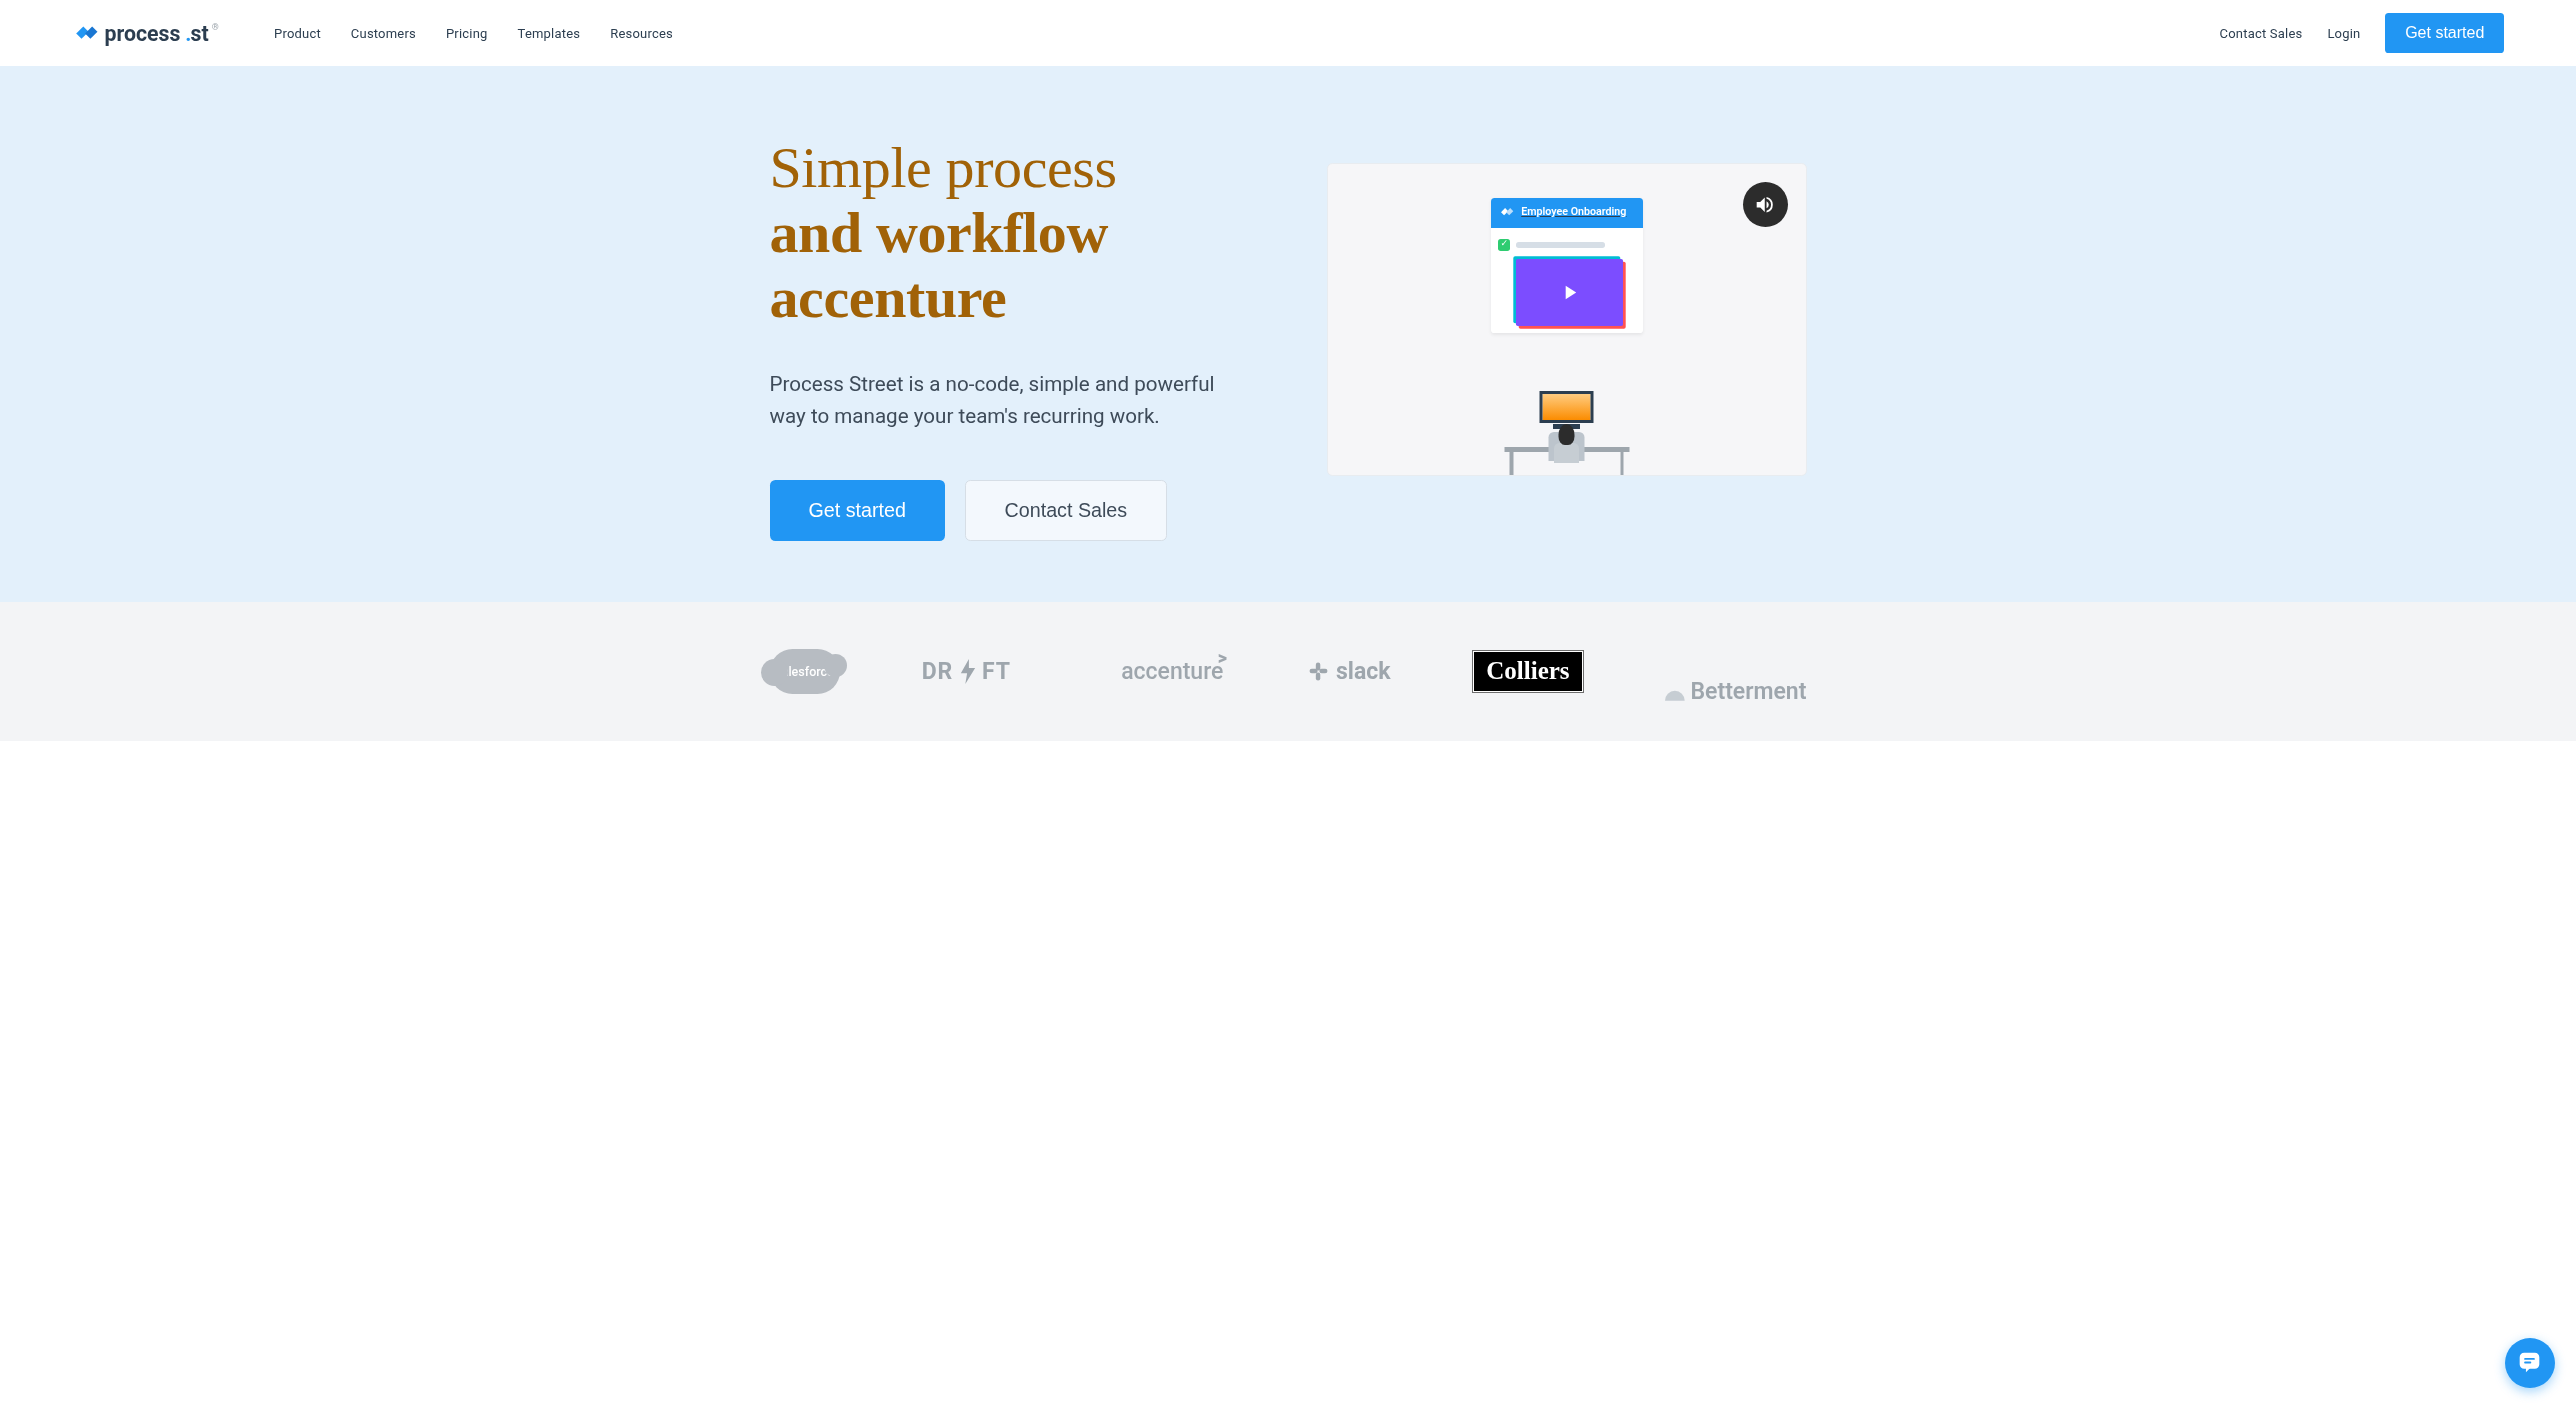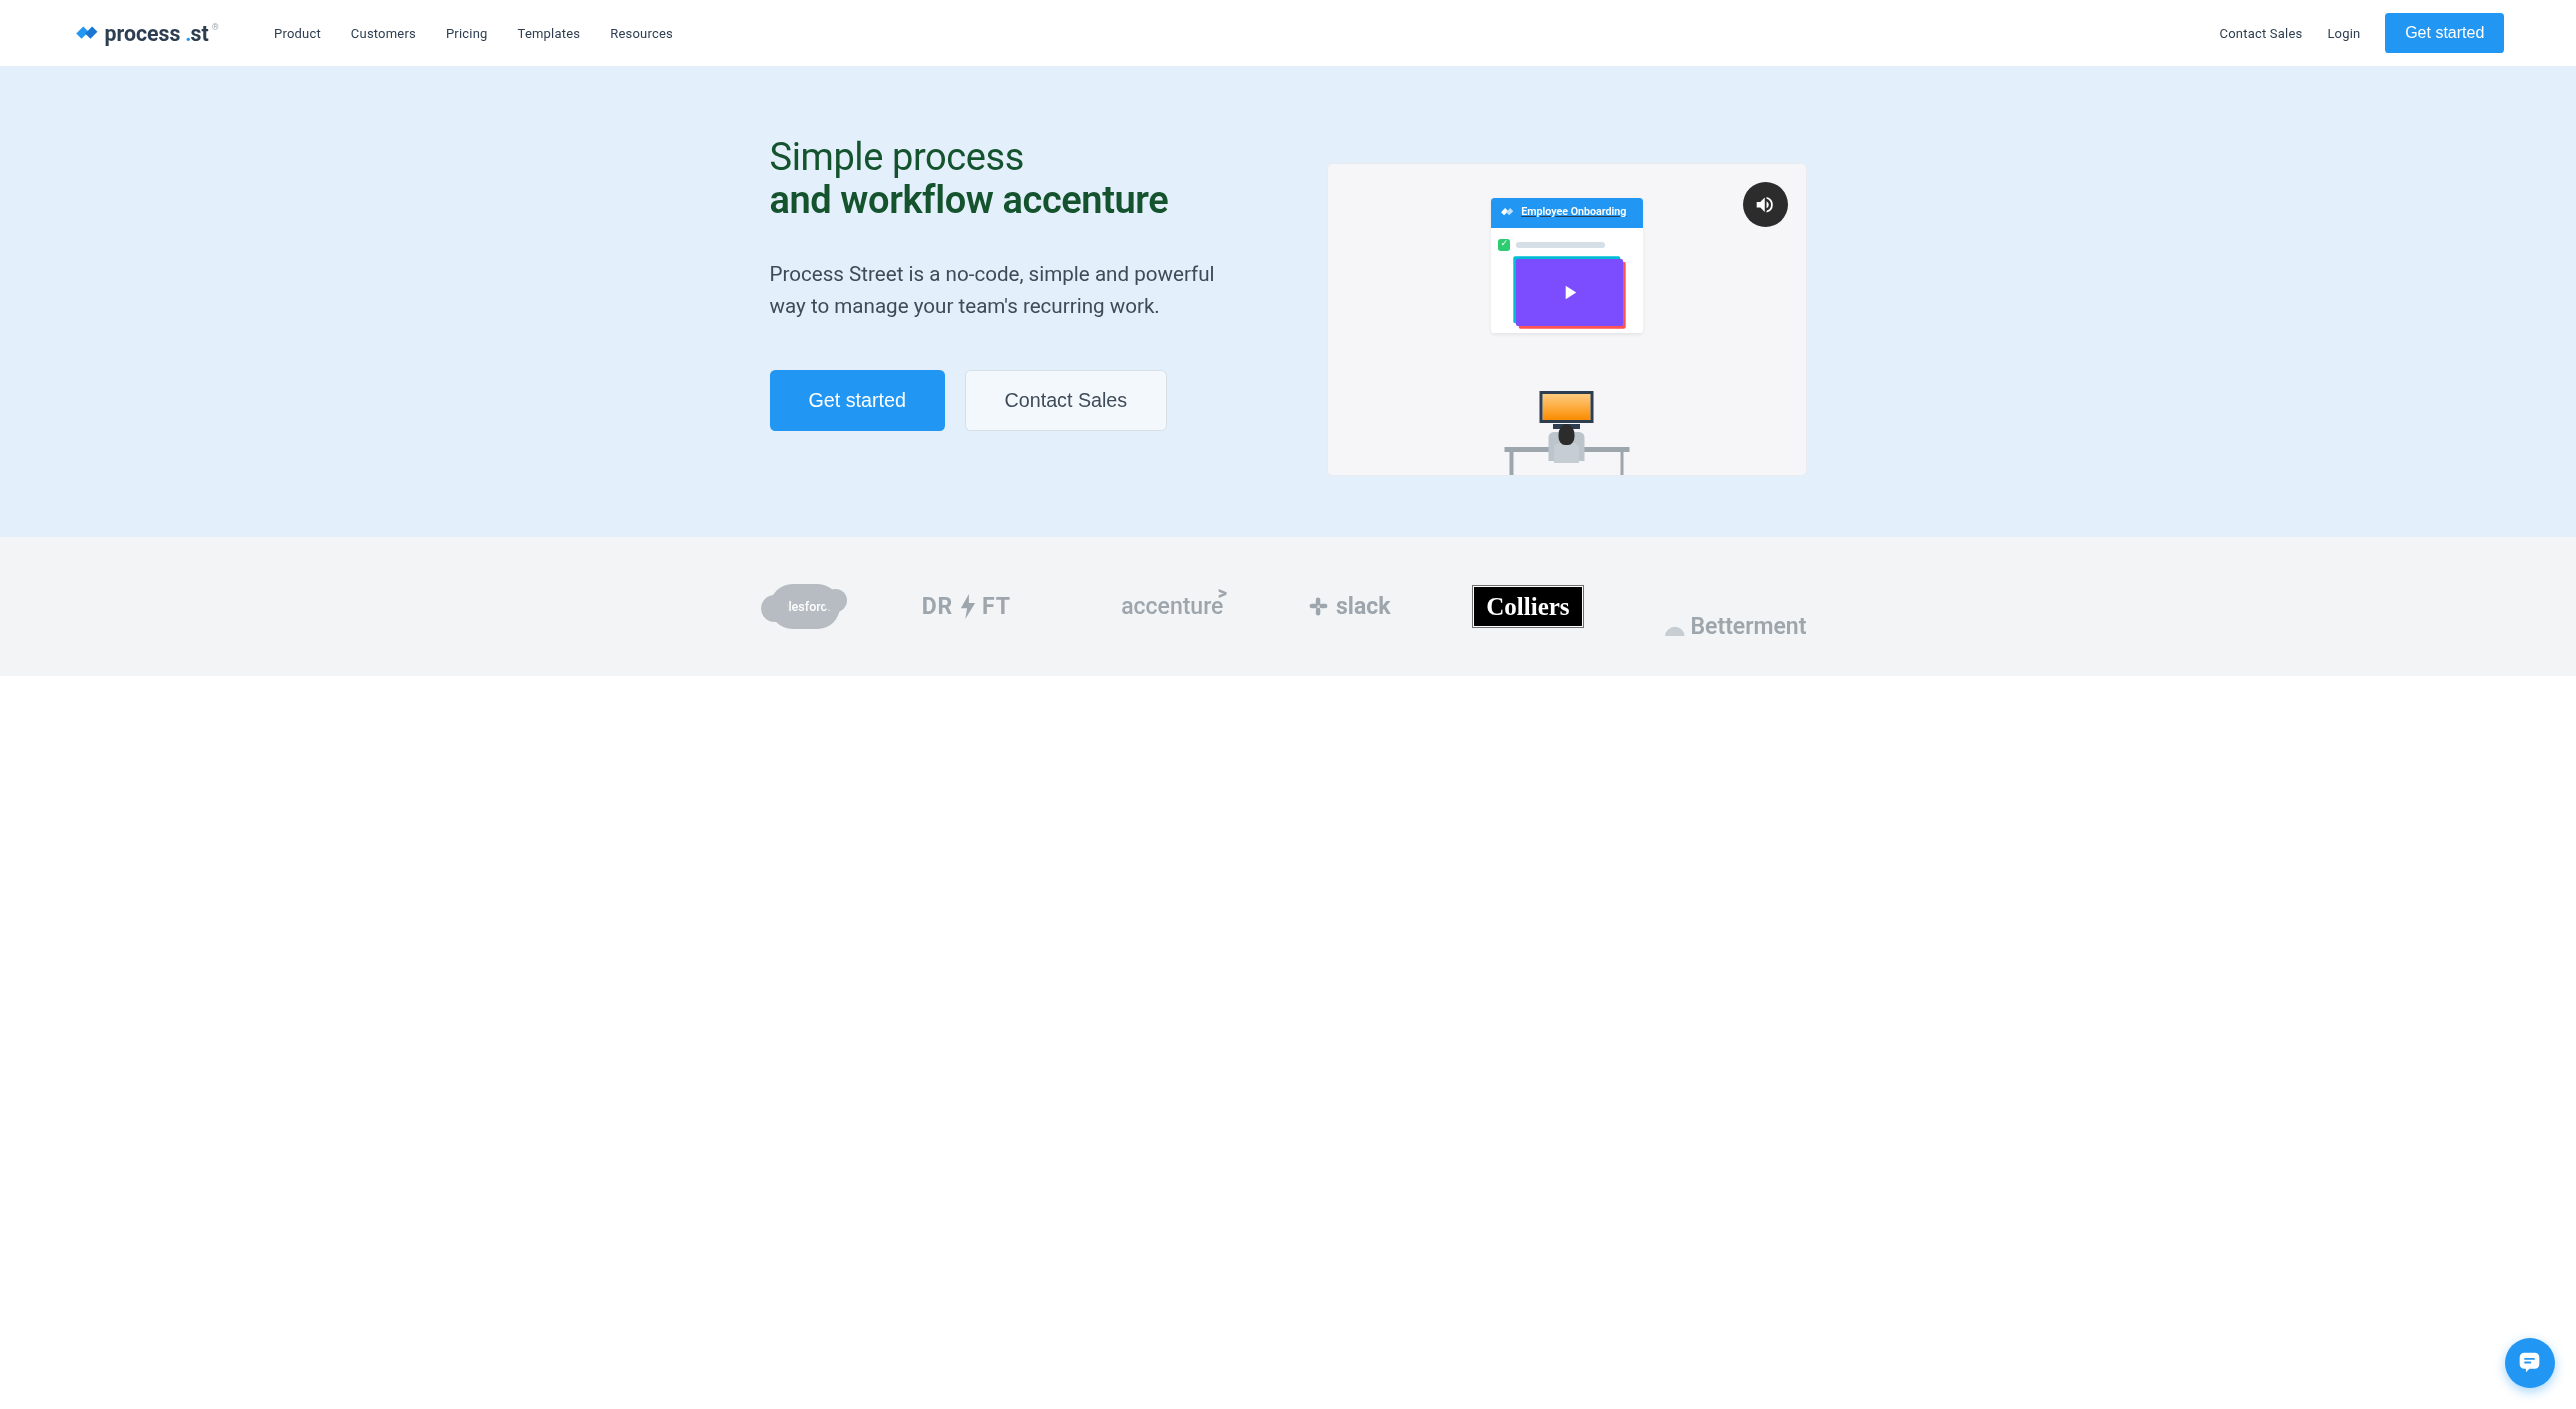--- a/index.html
+++ b/index.html
@@ -59,26 +59,27 @@
   .hero-inner {
     max-width: 1181px;
     margin: 0 auto;
     display: flex;
     padding: 0 72px;
     gap: 54px;
     align-items: flex-start;
   }
   .hero-left { flex: 1.05; }
   .hero-title {
-    font-size: 38px;
+    font-size: 58px;
     font-weight: 600;
     line-height: 1.12;
-    color: #14532d;
+    color: #a16207;
     margin-bottom: 38px;
     letter-spacing: -0.4px;
+    font-family: Liberation Serif, serif;
   }
   .hero-title .line1 { font-weight: 400; }
   .hero-sub {
     font-size: 20.6px;
     color: #3E4B59;
     line-height: 1.55;
     margin-bottom: 47px;
     max-width: 465px;
   }
   .hero-btns { display: flex; gap: 19.7px; }

